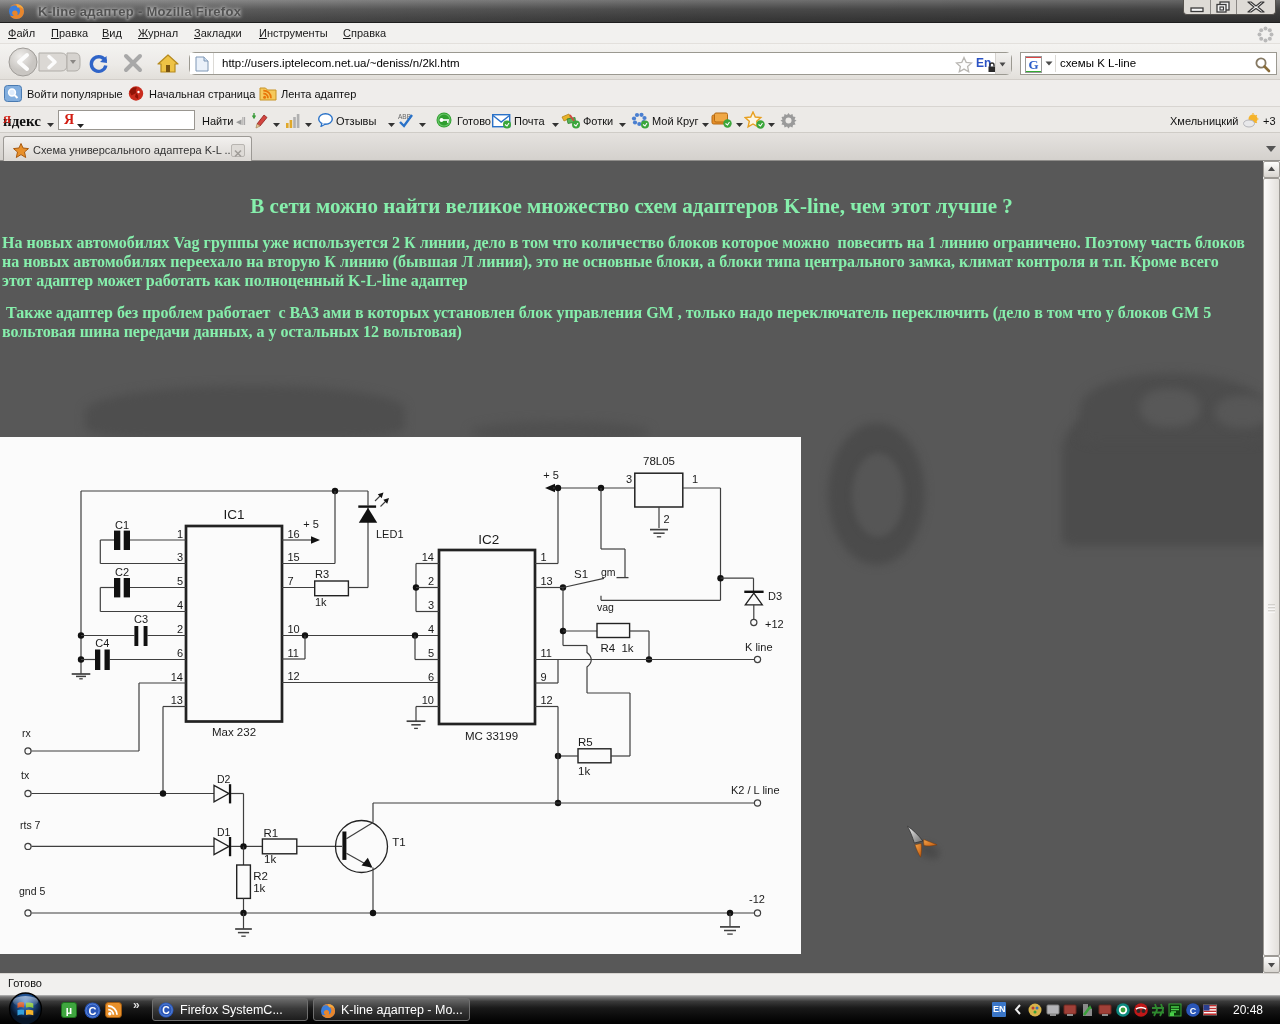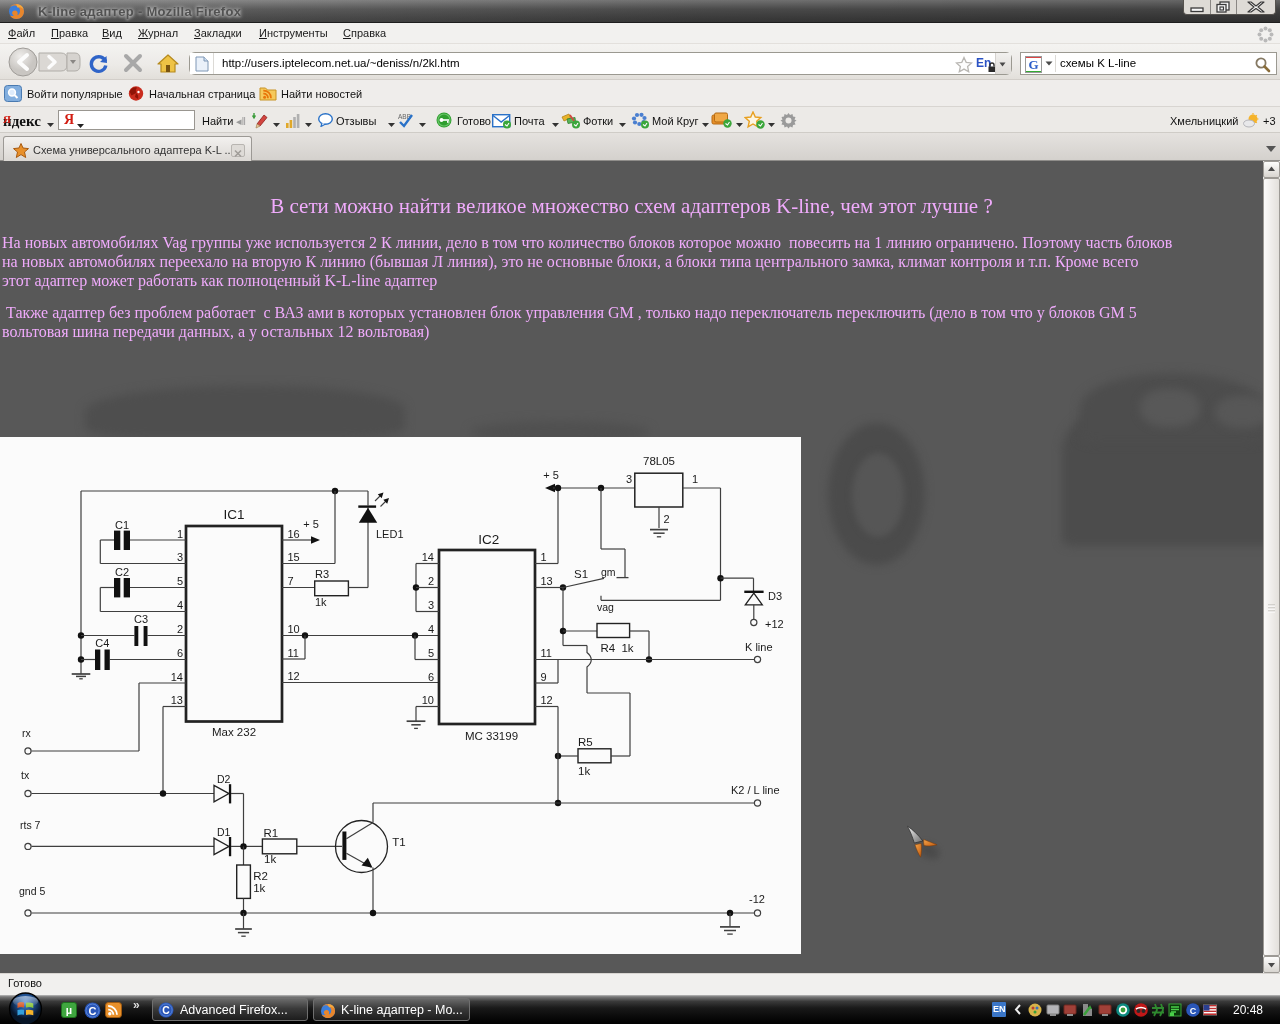--- a/index.html
+++ b/index.html
@@ -33,21 +33,21 @@
 #ybar .dd{position:absolute;top:16px;width:7px;height:4px;}
 
 #tabbar{position:absolute;left:0;top:133px;width:1280px;height:28px;
  background:linear-gradient(180deg,#e5e2df 0%,#d4d1cd 100%);border-bottom:1px solid #8f8d8a;}
 .tab{position:absolute;top:3px;height:25px;border:1px solid #9c9995;border-bottom:none;border-radius:3px 3px 0 0;}
 #tab1{left:3px;width:249px;background:linear-gradient(180deg,#f3f1ef 0%,#dbd8d4 100%);}
 #tab2{left:255px;width:248px;background:linear-gradient(180deg,#fefefe 0%,#f5f4f2 100%);}
 .tab span{position:absolute;top:7px;font-size:11px;color:#1a1a1a;white-space:nowrap;}
 
 #content{position:absolute;left:0;top:161px;width:1263px;height:812px;background:#585858;overflow:hidden;}
-#content .txt{position:absolute;color:#f0abfc;font-family:"Liberation Serif",serif;font-weight:normal;font-size:16px;line-height:19px;white-space:nowrap;}
+#content .txt{position:absolute;color:#86efac;font-family:"Liberation Serif",serif;font-weight:bold;font-size:16px;line-height:19px;white-space:nowrap;}
 .car{position:absolute;background:#4c4c4c;border-radius:50%;}
 
 #scrollv{position:absolute;left:1263px;top:161px;width:17px;height:812px;background:#f1f0ee;}
 .sbtn{position:absolute;left:0;width:17px;height:17px;background:linear-gradient(180deg,#fdfdfc,#d8d5d0);border:1px solid #9d9a95;border-radius:2px;}
 #sthumb{position:absolute;left:0;top:17px;width:17px;height:778px;background:linear-gradient(90deg,#fbfaf9,#e3e0db);border:1px solid #9d9a95;border-radius:2px;}
 
 #statusbar{position:absolute;left:0;top:973px;width:1280px;height:22px;background:#f1f0ee;border-top:1px solid #d8d5d1;}
 #statusbar span{position:absolute;left:8px;top:3px;font-size:11px;color:#111;}
 
 #taskbar{position:absolute;left:0;top:995px;width:1280px;height:29px;
@@ -183,21 +183,21 @@
       <path d="M2.5,6.5 Q5.5,1.5 10,2.5 Q8,5 9,8 L4.5,10.5 Z" fill="#8f1407"></path>
       <circle cx="11.5" cy="7" r="1.2" fill="#fff"></circle>
       <path d="M9,8 Q12,10 11,14 L8,12 Z" fill="#8f1407"></path>
     </svg>
     <span style="left:149px">Начальная страница</span>
     <svg class="abs" style="left:259px;top:5px" width="18" height="17" viewBox="0 0 18 17">
       <path d="M1,3 L6.5,3 L8.5,5 L17,5 L17,15 L1,15 Z" fill="#f5c95c" stroke="#c89325"></path>
       <circle cx="5.6" cy="12.2" r="1.5" fill="#e8760a"></circle>
       <path d="M4.3,8.7 A4.2,4.2 0 0 1 9,13.2 M4.3,5.6 A7.4,7.4 0 0 1 12,13.2" fill="none" stroke="#e8760a" stroke-width="1.7"></path>
     </svg>
-    <span style="left:281px">Найти новостей</span>
+    <span style="left:281px">Лента адаптер</span>
   </div>
 
   <div id="ybar">
     <span style="left:3px;top:6px;font-size:15px;font-weight:bold;font-family:'Liberation Serif',serif;"><span style="color:#d21d12">Я</span>ндекс</span>
     <svg class="dd" style="left:47px">
         <path d="M0,0 L7,0 L3.5,4 Z" fill="#333"></path>
       </svg>
     <div style="position:absolute;left:58px;top:3px;width:137px;height:20px;background:#fff;border:1px solid #999690;"></div>
     <span style="left:64px;top:5px;font-size:14px;font-weight:bold;color:#d21d12;font-family:'Liberation Serif',serif;">Я</span>
     <svg class="dd" style="left:77px;top:17px">
@@ -661,21 +661,21 @@
       <circle cx="4.8" cy="11.8" r="1.7" fill="#fff"></circle>
       <path d="M3.2,7.6 A5.2,5.2 0 0 1 8.4,12.8 M3.2,4 A8.8,8.8 0 0 1 12,12.8" fill="none" stroke="#fff" stroke-width="1.8"></path>
     </svg>
     <span style="position:absolute;left:133px;top:3px;color:#ddd;font-size:12px;font-weight:bold;">»</span>
     <div class="taskbtn" style="left:152px;width:156px;">
       <svg class="abs" style="left:5px;top:3px" width="16" height="16" viewBox="0 0 17 17">
         <circle cx="8.5" cy="8.5" r="8" fill="#2a56b8"></circle>
         <circle cx="8.5" cy="8.5" r="6.5" fill="none" stroke="#5a86d8" stroke-width="1"></circle>
         <text x="8.5" y="12.5" font-size="11" font-weight="bold" fill="#fff" text-anchor="middle">C</text>
       </svg>
-      <span>Advanced Firefox...</span>
+      <span>Firefox SystemC...</span>
     </div>
     <div class="taskbtn" style="left:313px;width:157px;">
       <svg class="abs" style="left:6px;top:4px" width="16" height="16" viewBox="0 0 17 17">
         <circle cx="8.5" cy="8.5" r="7.5" fill="#3c7edb"></circle>
         <path d="M8.5,1 C13,1 16,4.8 16,8.5 C16,13 12.6,16 8.5,16 C5.5,16 3,14.5 1.8,12.2 C3.2,13.2 5,13.3 6,12.6 C4.6,12 4,10.8 4.2,9.6 C4.5,8.2 5.8,7.3 7.3,7.5 C9.5,7.8 10.3,10 9.4,12.3 C11.3,11.3 12.3,9.2 11.9,6.9 C11.5,4.8 10,3.2 7.5,2.6 C5.5,2.2 3.6,2.8 2.2,4.2 C3.4,2.2 5.8,1 8.5,1 Z" fill="#e8862c"></path>
         <path d="M8.5,1 C12,1.1 14.6,3 15.6,6 L12.8,4.6 C11.5,4 10.5,4.2 9.8,4.8 C9,4 8.3,2.3 8.5,1 Z" fill="#f4a83d"></path>
       </svg>
       <span>K-line адаптер - Mo...</span>
     </div>
 

